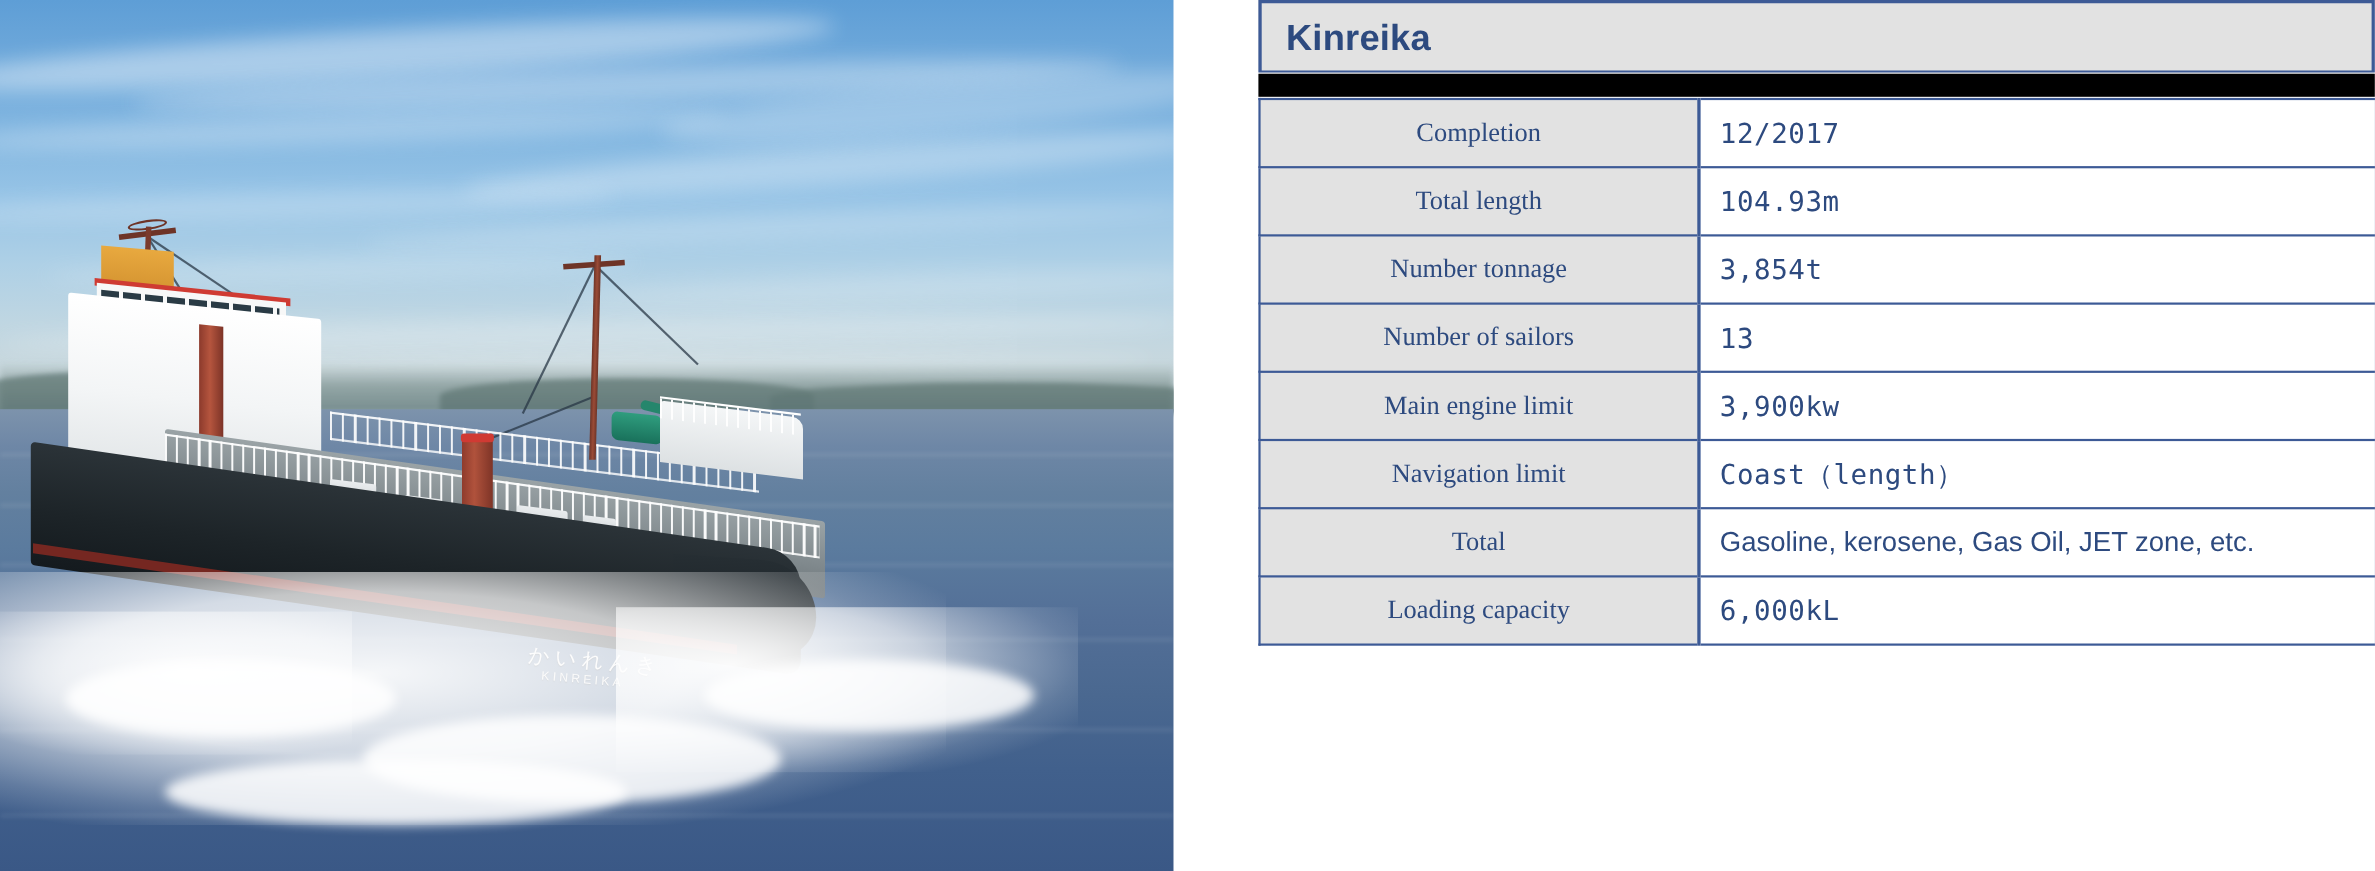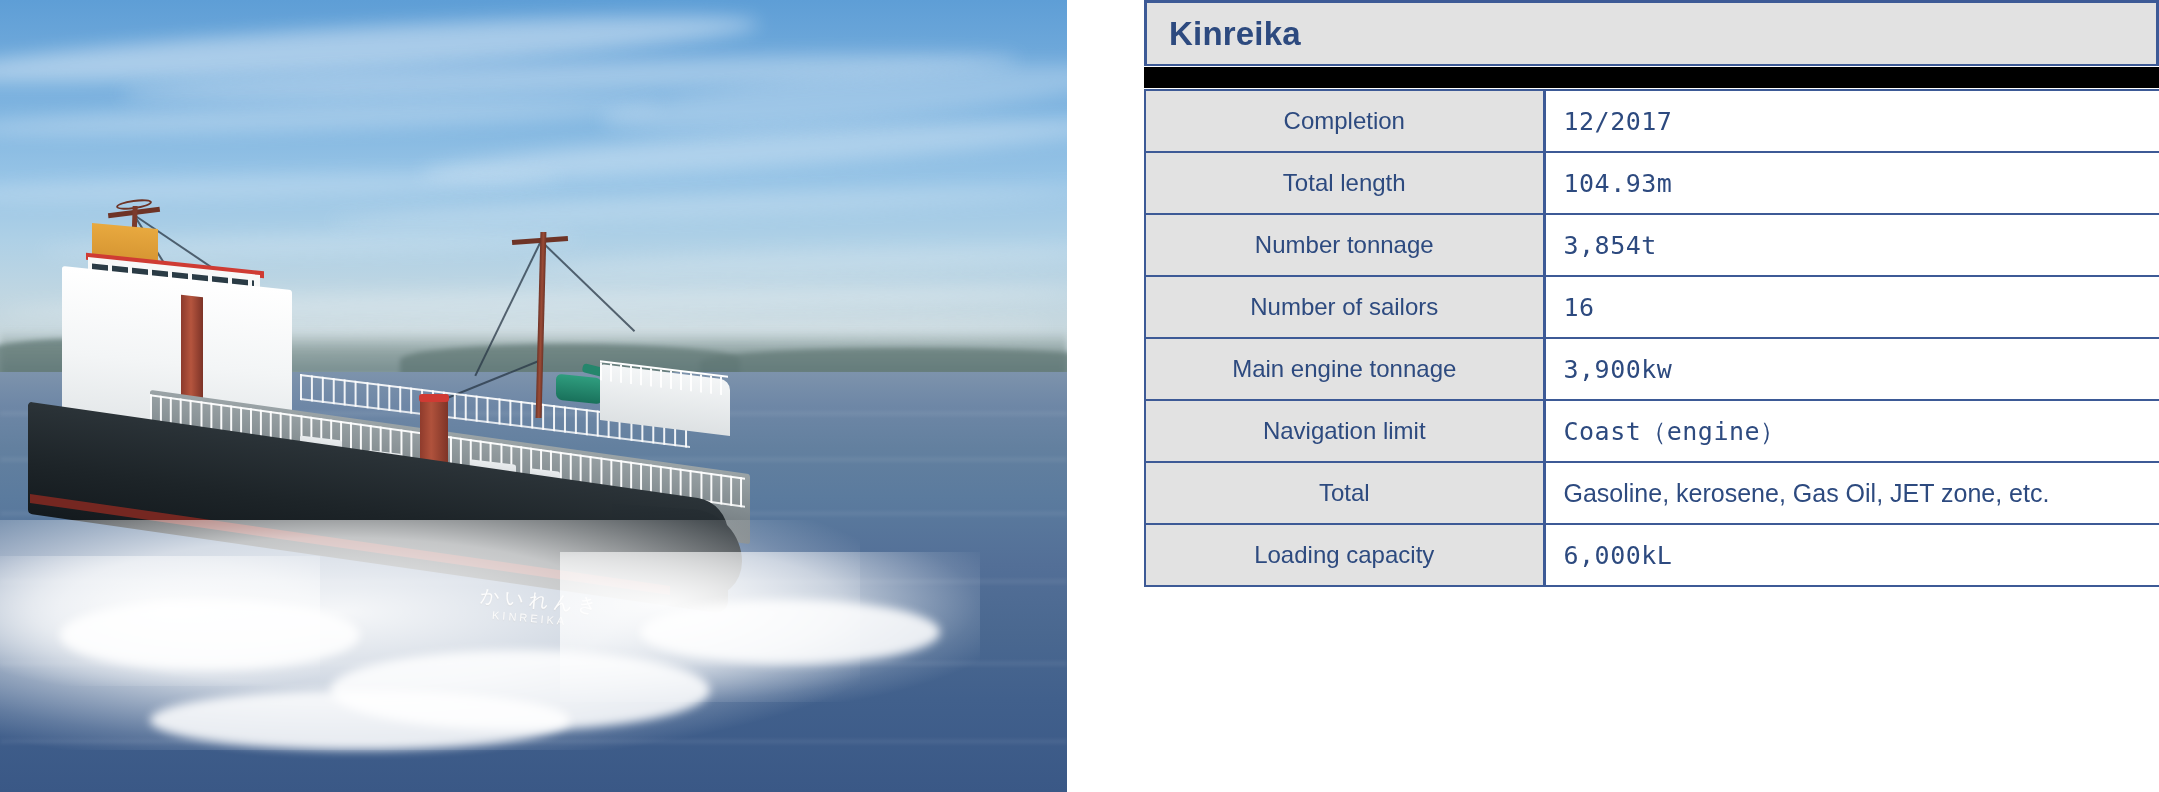--- a/index.html
+++ b/index.html
@@ -448,20 +448,21 @@
     margin-top: 1px;
   }
   .spec-table col.k { width: 399px; }
   .spec-table col.v { width: 616px; }
 
   .spec-table td {
     height: 62px;
     border: 2px solid #3d5a96;
     color: #2d4a7f;
     vertical-align: middle;
+    font-family: Liberation Serif, serif;
   }
   .spec-table td.k {
     background: #e2e2e2;
     text-align: center;
     font-size: 24px;
     border-right-width: 3px;
   }
   .spec-table td.v {
     background: #ffffff;
     text-align: left;
@@ -587,29 +588,29 @@
         <tr>
           <td class="k">Total length</td>
           <td class="v">104.93m</td>
         </tr>
         <tr>
           <td class="k">Number tonnage</td>
           <td class="v">3,854t</td>
         </tr>
         <tr>
           <td class="k">Number of sailors</td>
-          <td class="v">16</td>
+          <td class="v">13</td>
         </tr>
         <tr>
-          <td class="k">Main engine tonnage</td>
+          <td class="k">Main engine limit</td>
           <td class="v">3,900kw</td>
         </tr>
         <tr>
           <td class="k">Navigation limit</td>
-          <td class="v">Coast（engine）</td>
+          <td class="v">Coast（length）</td>
         </tr>
         <tr class="wide-val">
           <td class="k">Total</td>
           <td class="v">Gasoline, kerosene, Gas Oil, JET zone, etc.</td>
         </tr>
         <tr>
           <td class="k">Loading capacity</td>
           <td class="v">6,000kL</td>
         </tr>
       </tbody>

